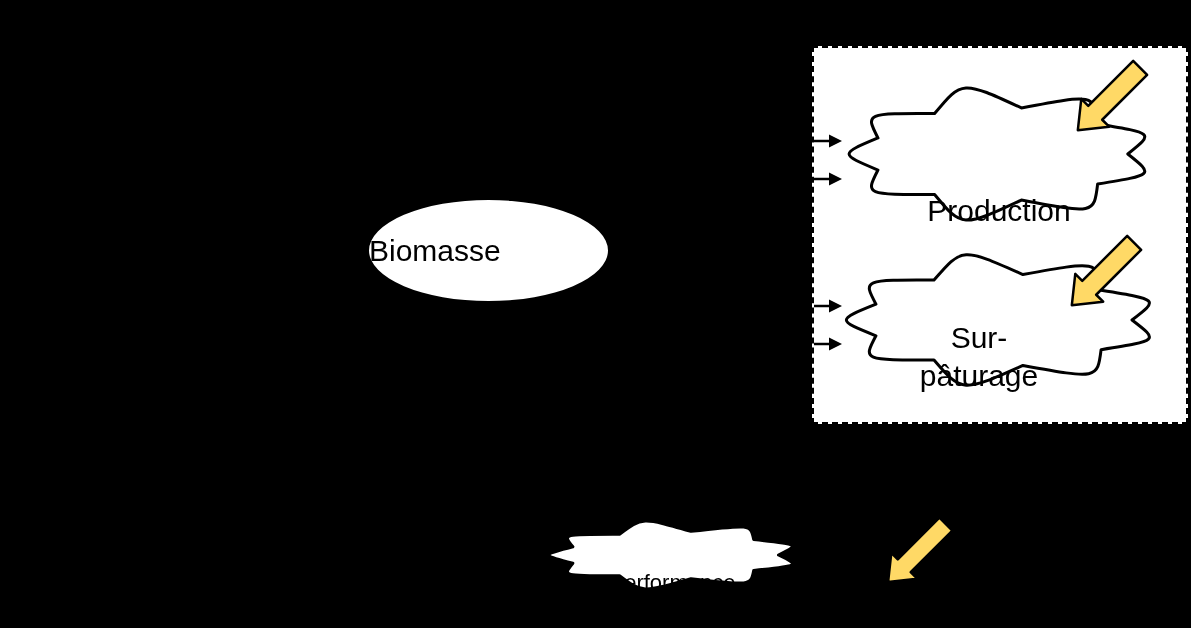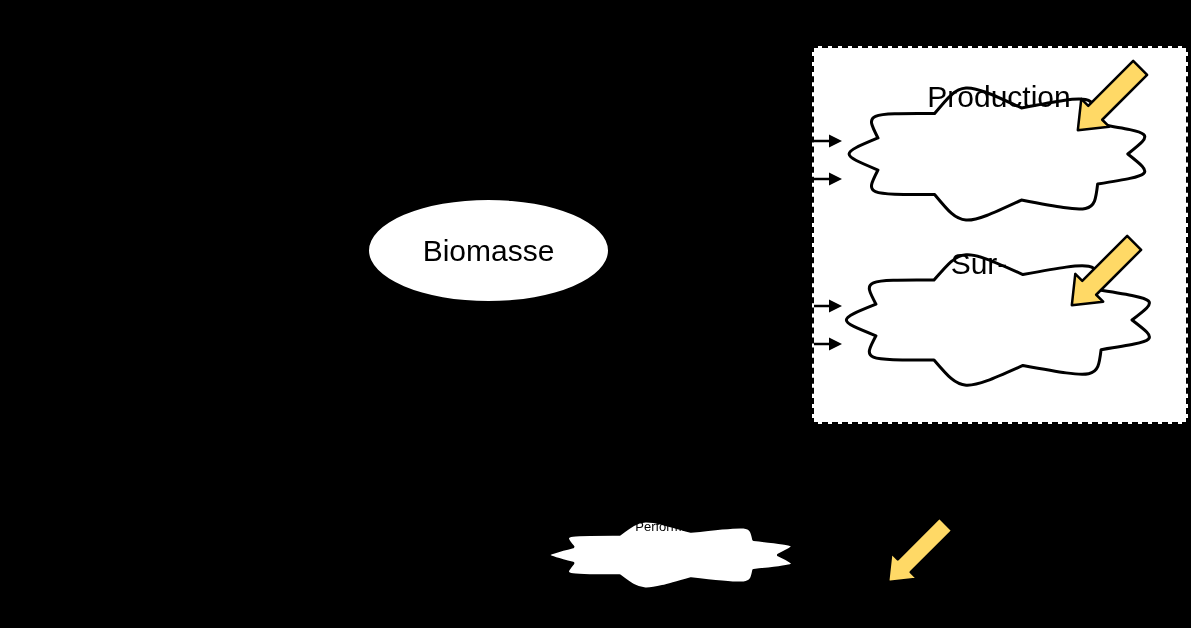--- a/index.html
+++ b/index.html
@@ -14,21 +14,21 @@
   }
 
   
   .ellipse-node {
     position: absolute;
     background: #ffffff;
     border: 3px solid #000000;
     border-radius: 50%;
     display: flex;
     align-items: center;
-    justify-content: center;
+    justify-content: flex-start;
     box-sizing: border-box;
   }
   .node-label {
     color: #000000;
     font-size: 30px;
     line-height: 1.1;
     text-align: center;
   }
 
   
@@ -41,27 +41,27 @@
     box-sizing: border-box;
   }
 
   .cloud-svg { position: absolute; overflow: visible; }
 
   .cloud-label {
     position: absolute;
     display: flex;
     flex-direction: column;
     align-items: center;
-    justify-content: flex-start;
+    justify-content: flex-end;
     color: #000000;
     text-align: center;
     pointer-events: none;
   }
   .cloud-label.big { font-size: 30px; line-height: 38px; }
-  .cloud-label.small { font-size: 13px; line-height: 22px; }
+  .cloud-label.small { font-size: 22px; line-height: 22px; }
 
   .arrow-svg { position: absolute; overflow: visible; }
 
   .hidden-defs { position: absolute; width: 0; height: 0; overflow: hidden; }
 </style>
 </head>
 <body>
 
 <svg class="hidden-defs" aria-hidden="true">
   <defs>
@@ -103,20 +103,21 @@
   </div>
   <svg class="arrow-svg" style="left:1068px; top:58px;" width="82" height="82" viewBox="0 0 100 100">
       <use href="#yellowArrowPath"></use>
     </svg>
 
   <svg class="cloud-svg" style="left:835px; top:245px;" width="330" height="150" viewBox="0 0 220 130" preserveAspectRatio="none">
       <use href="#cloudPath"></use>
     </svg>
   <div class="cloud-label big" style="left:814px; top:245px; width:330px; height:150px;">
     <span>Sur-</span>
+    <span>pâturage</span>
   </div>
   <svg class="arrow-svg" style="left:1062px; top:233px;" width="82" height="82" viewBox="0 0 100 100">
       <use href="#yellowArrowPath"></use>
     </svg>
 
 
   <svg class="cloud-svg" style="left:540px; top:516px;" width="265" height="78" viewBox="0 0 220 130" preserveAspectRatio="none">
       <use href="#cloudPath"></use>
     </svg>
   <div class="cloud-label small" style="left:540px; top:516px; width:265px; height:78px;">

